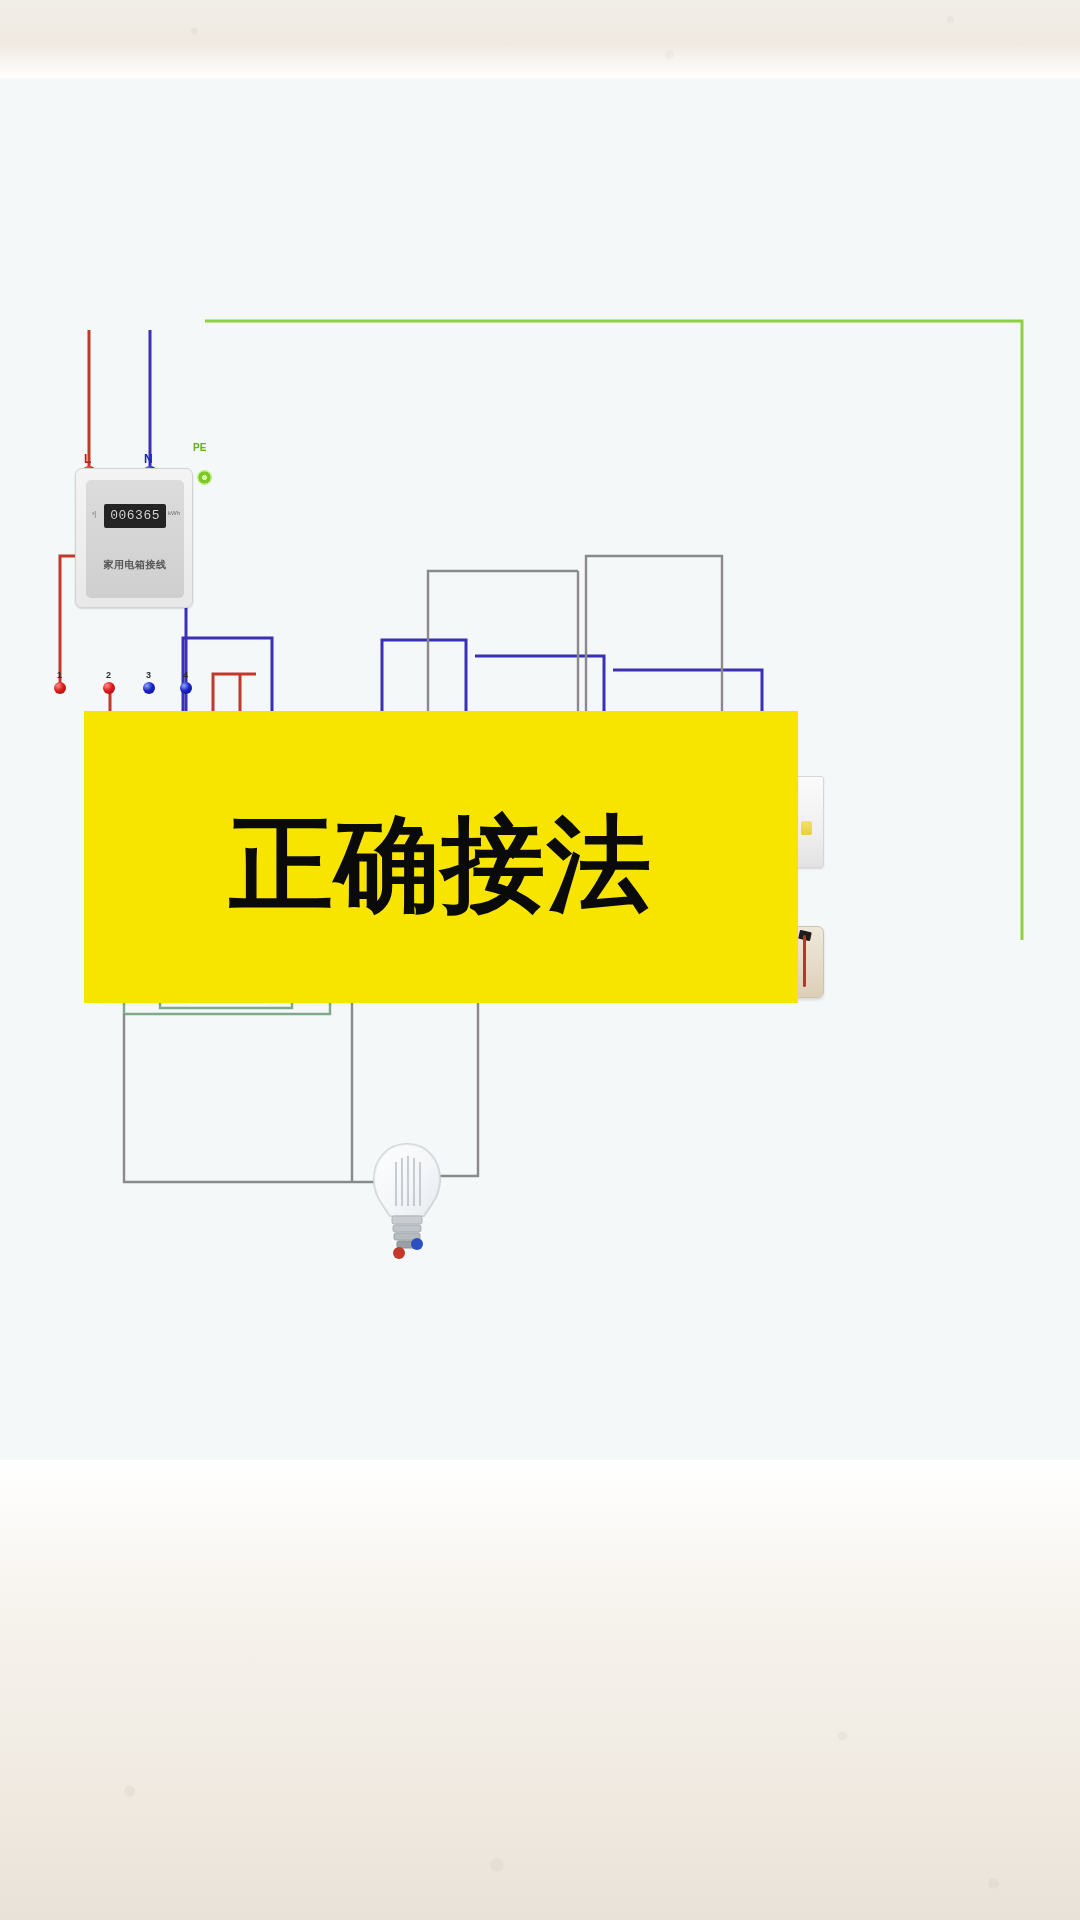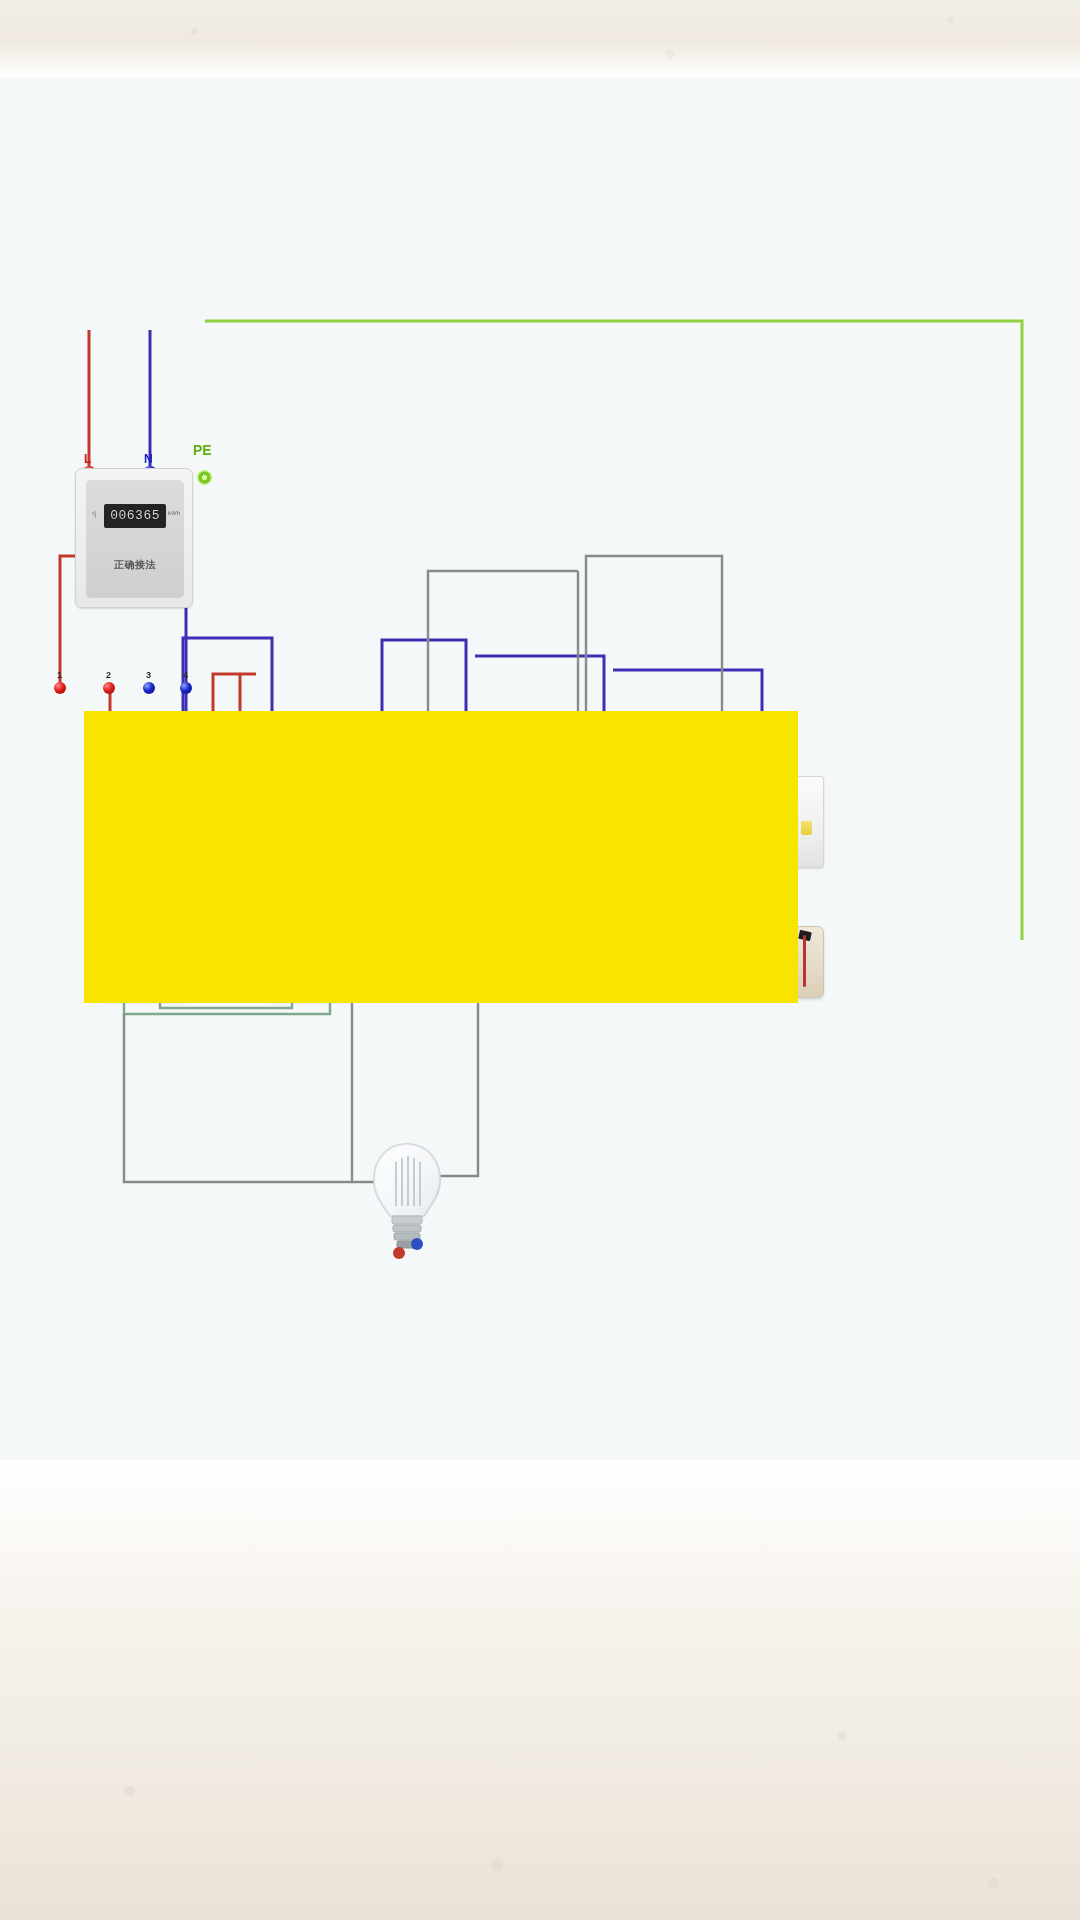--- a/index.html
+++ b/index.html
@@ -221,31 +221,31 @@
         <path d="M1022 855 L1022 862" stroke="#8ed13f" stroke-width="3"></path>
       </g>
     </svg>
 
     <div class="tlabel l" style="left:84px; top:374px;">L</div>
     <div class="jack red" style="left:81px;  top:388px;"></div>
 
     <div class="tlabel n" style="left:144px; top:374px;">N</div>
     <div class="jack blue" style="left:142px; top:388px;"></div>
 
-    <div class="tlabel pe" style="left:193px; top:364px; font-size:14px;">PE</div>
+    <div class="tlabel pe" style="left:193px; top:364px; font-size:10px;">PE</div>
     <div class="jack green ring-green" style="left:197px; top:392px; width:15px; height:15px;"></div>
 
     <div class="dev meter">
       <div class="meter-inner">
         <div class="meter-mark-l">›|</div>
         <div class="meter-window">
           <span class="meter-digits">006365</span>
         </div>
         <div class="meter-mark-r">kWh</div>
-        <div class="meter-label">正确接法</div>
+        <div class="meter-label">家用电箱接线</div>
       </div>
     </div>
 
     <div class="meter-term-num" style="left:57px;  top:592px;">1</div>
     <div class="jack red sm" style="left:54px;  top:604px;"></div>
     <div class="meter-term-num" style="left:106px; top:592px;">2</div>
     <div class="jack red sm" style="left:103px; top:604px;"></div>
     <div class="meter-term-num" style="left:146px; top:592px;">3</div>
     <div class="jack blue sm" style="left:143px; top:604px;"></div>
     <div class="meter-term-num" style="left:183px; top:592px;">4</div>
@@ -380,16 +380,17 @@
         <rect x="22" y="76" width="30" height="8" rx="2" fill="#c9cdd1" stroke="#aeb4b9"></rect>
         <rect x="23" y="85" width="28" height="7" rx="2" fill="#bfc4c8" stroke="#a7adb2"></rect>
         <rect x="24" y="93" width="26" height="7" rx="2" fill="#b6bbbf" stroke="#a0a6ab"></rect>
         <rect x="27" y="101" width="20" height="7" rx="2" fill="#9aa0a5" stroke="#8b9196"></rect>
         <circle cx="29" cy="113" r="6" fill="#c0392b"></circle>
         <circle cx="47" cy="104" r="6" fill="#2b4fc0"></circle>
       </svg>
     </div>
 
     <div class="banner">
+      <div class="banner-line l2">正确接法</div>
     </div>
 
   </div>
 </div>
 
 </body></html>

